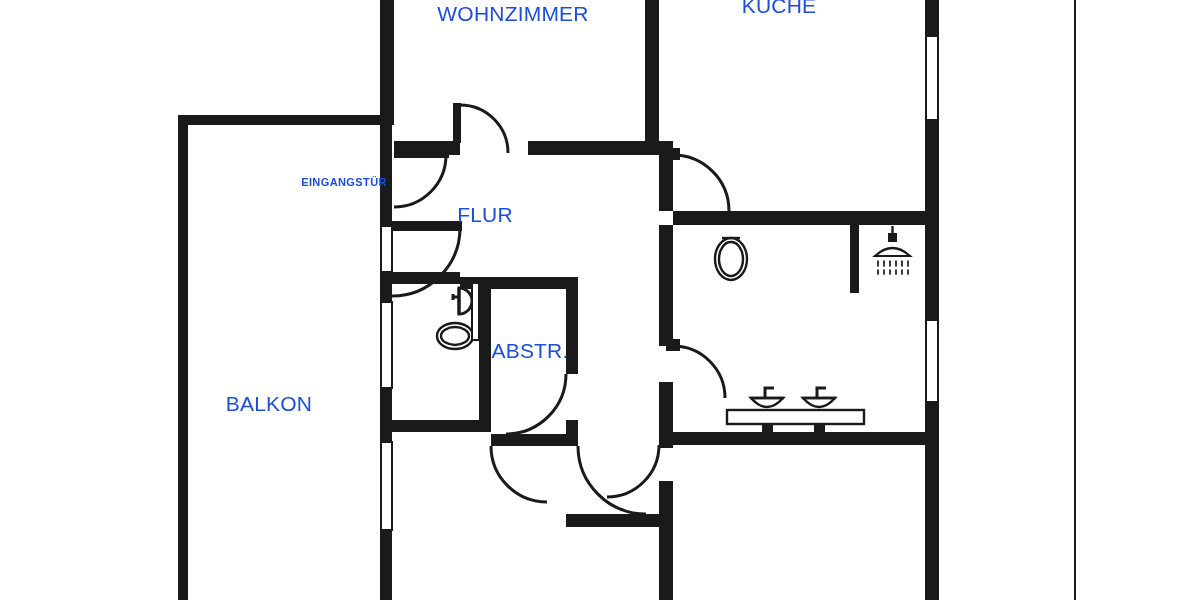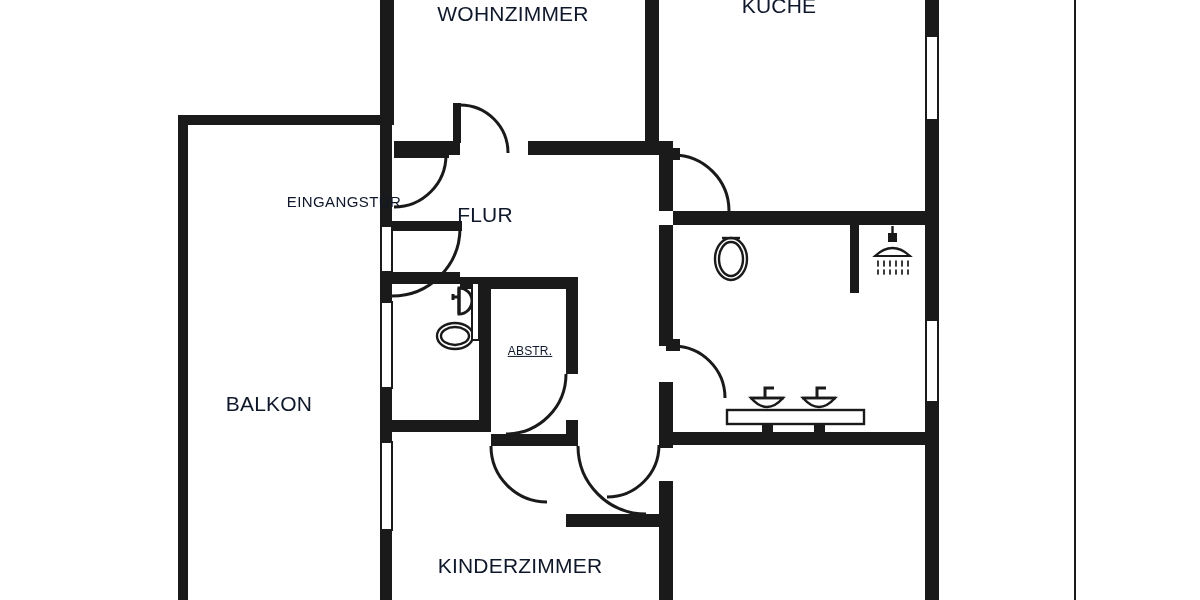--- a/index.html
+++ b/index.html
@@ -22,32 +22,32 @@
   #plan-svg {
     position: absolute;
     top: 0;
     left: 0;
     width: 1200px;
     height: 600px;
     display: block;
   }
   .room-label {
     position: absolute;
-    color: #0f172a;
+    color: #1d4ed8;
     white-space: pre;
     text-align: left;
     line-height: 1.18;
     letter-spacing: 0.2px;
     transform: translate(-50%, -50%);
     pointer-events: none;
   }
   .label-lg { font-size: 21px; font-weight: 400; }
-  .label-md { font-size: 12px; font-weight: 400; text-decoration: underline; }
+  .label-md { font-size: 21px; font-weight: 400; }
   .label-sm { font-size: 15px; font-weight: 400; }
-  .label-xs { font-size: 15px; font-weight: 400; letter-spacing: 0.4px; margin-top: 20px; }
+  .label-xs { font-size: 11px; font-weight: 700; letter-spacing: 0.4px; }
 </style>
 </head>
 <body>
 
 <div id="floorplan-root">
 
   <svg id="plan-svg" viewBox="0 0 1200 600">
 
     <g fill="#1a1a1a">
 
@@ -207,17 +207,16 @@
     </g>
 
     <line x1="1075" y1="0" x2="1075" y2="600" stroke="#1a1a1a" stroke-width="2"></line>
   </svg>
 
   <div class="room-label label-lg" style="left:513px; top:14px;">WOHNZIMMER</div>
   <div class="room-label label-lg" style="left:779px; top:6px;">KÜCHE</div>
   <div class="room-label label-lg" style="left:485px; top:215px;">FLUR</div>
   <div class="room-label label-lg" style="left:269px; top:358px;margin-top:46px;">BALKON</div>
   <div class="room-label label-md" style="left:530px; top:351px;">ABSTR.</div>
-  <div class="room-label label-lg" style="left:520px; top:566px;">KINDERZIMMER</div>
 
   <div class="room-label label-xs" style="left:344px; top:182px;">EINGANGSTÜR</div>
 
 </div>
 
 </body></html>

